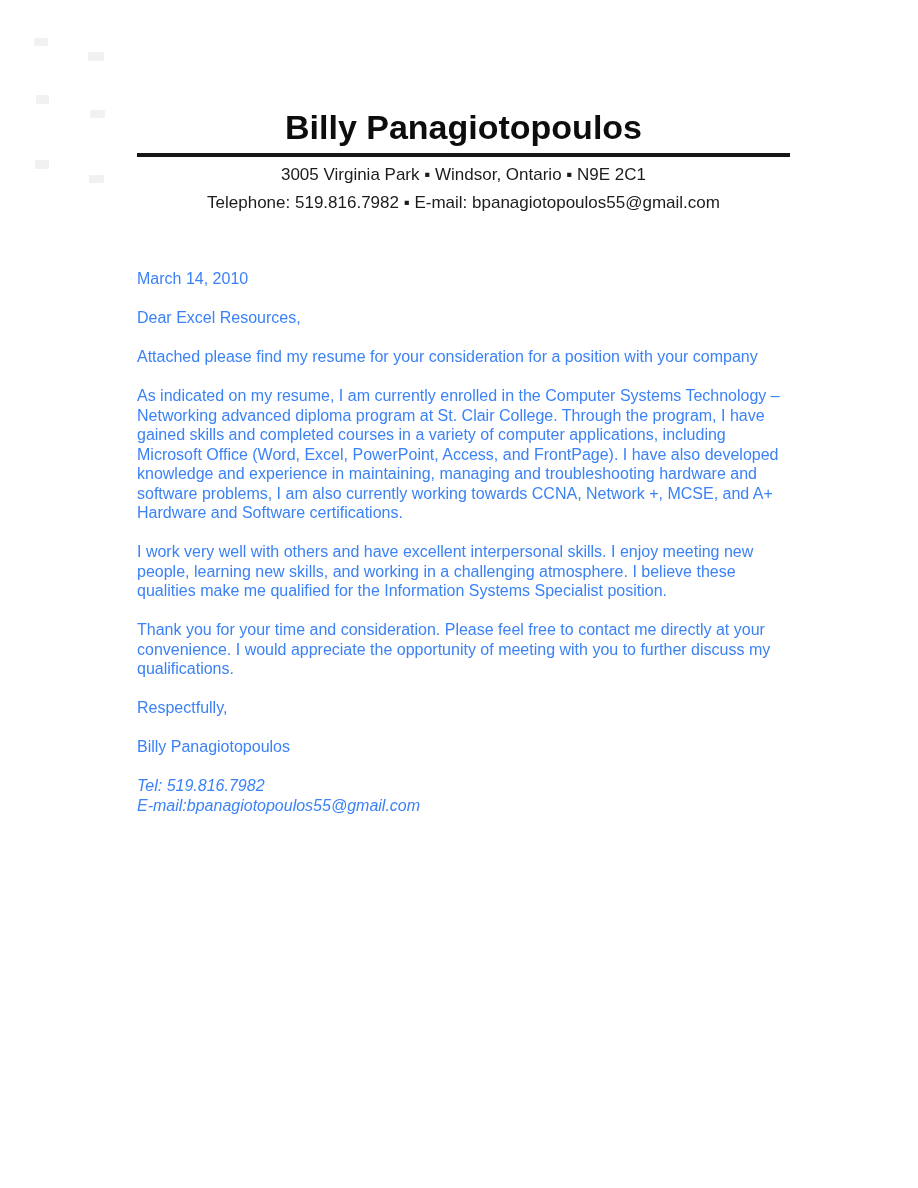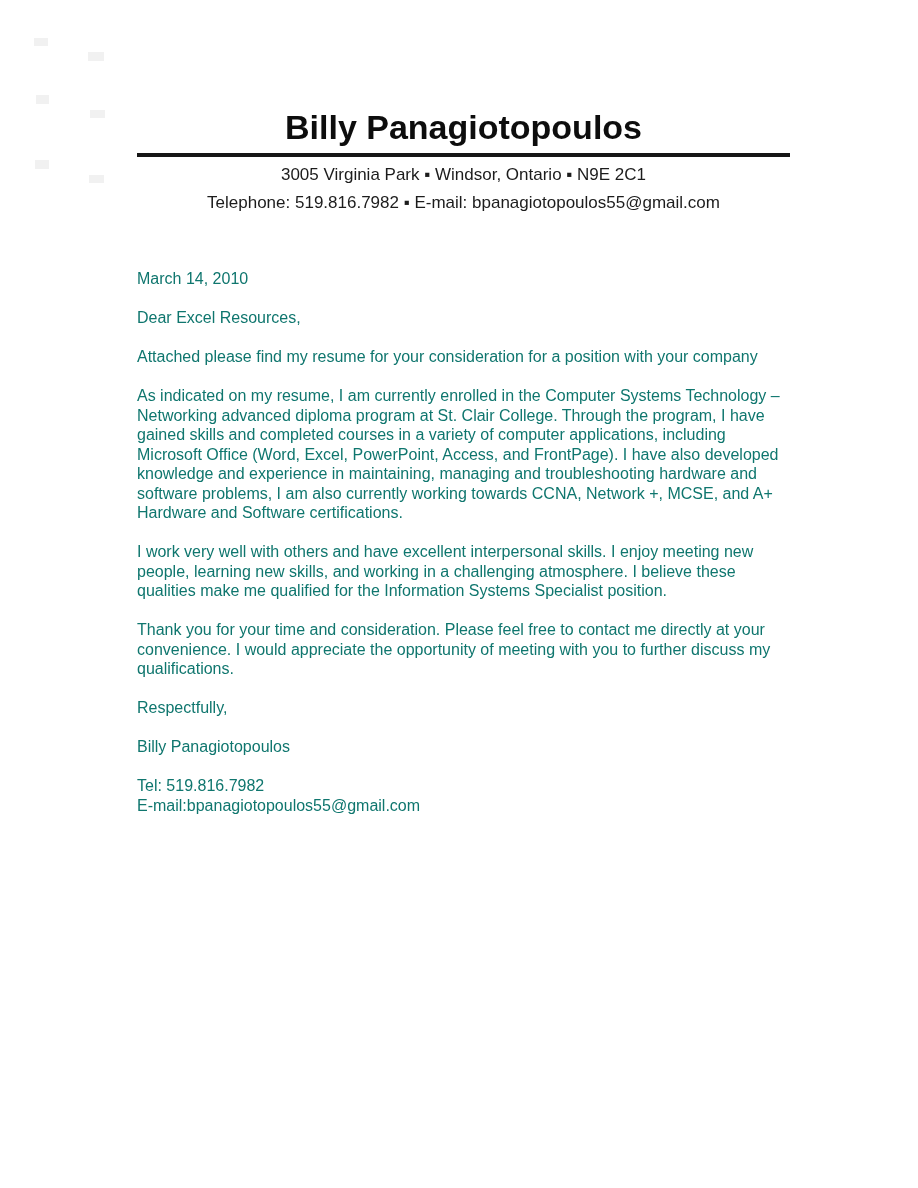--- a/index.html
+++ b/index.html
@@ -42,24 +42,24 @@
     line-height: 20px;
     color: #1c1c1c;
     margin-top: 8px;
   }
   .letterhead-address { }
   
   .letter-body {
     margin-top: 56px;
     font-size: 16px;
     line-height: 19.5px;
-    color: #0f766e;
+    color: #3b82f6;
   }
   .letter-body p { margin: 0 0 19.5px 0; }
-  .contact-block div { line-height: 19.5px; }
+  .contact-block div { line-height: 19.5px; font-style: italic; }
   
   .scan-artifact {
     position: absolute;
     background: rgba(0, 0, 0, 0.055);
     pointer-events: none;
   }
 </style>
 </head>
 <body>
 

